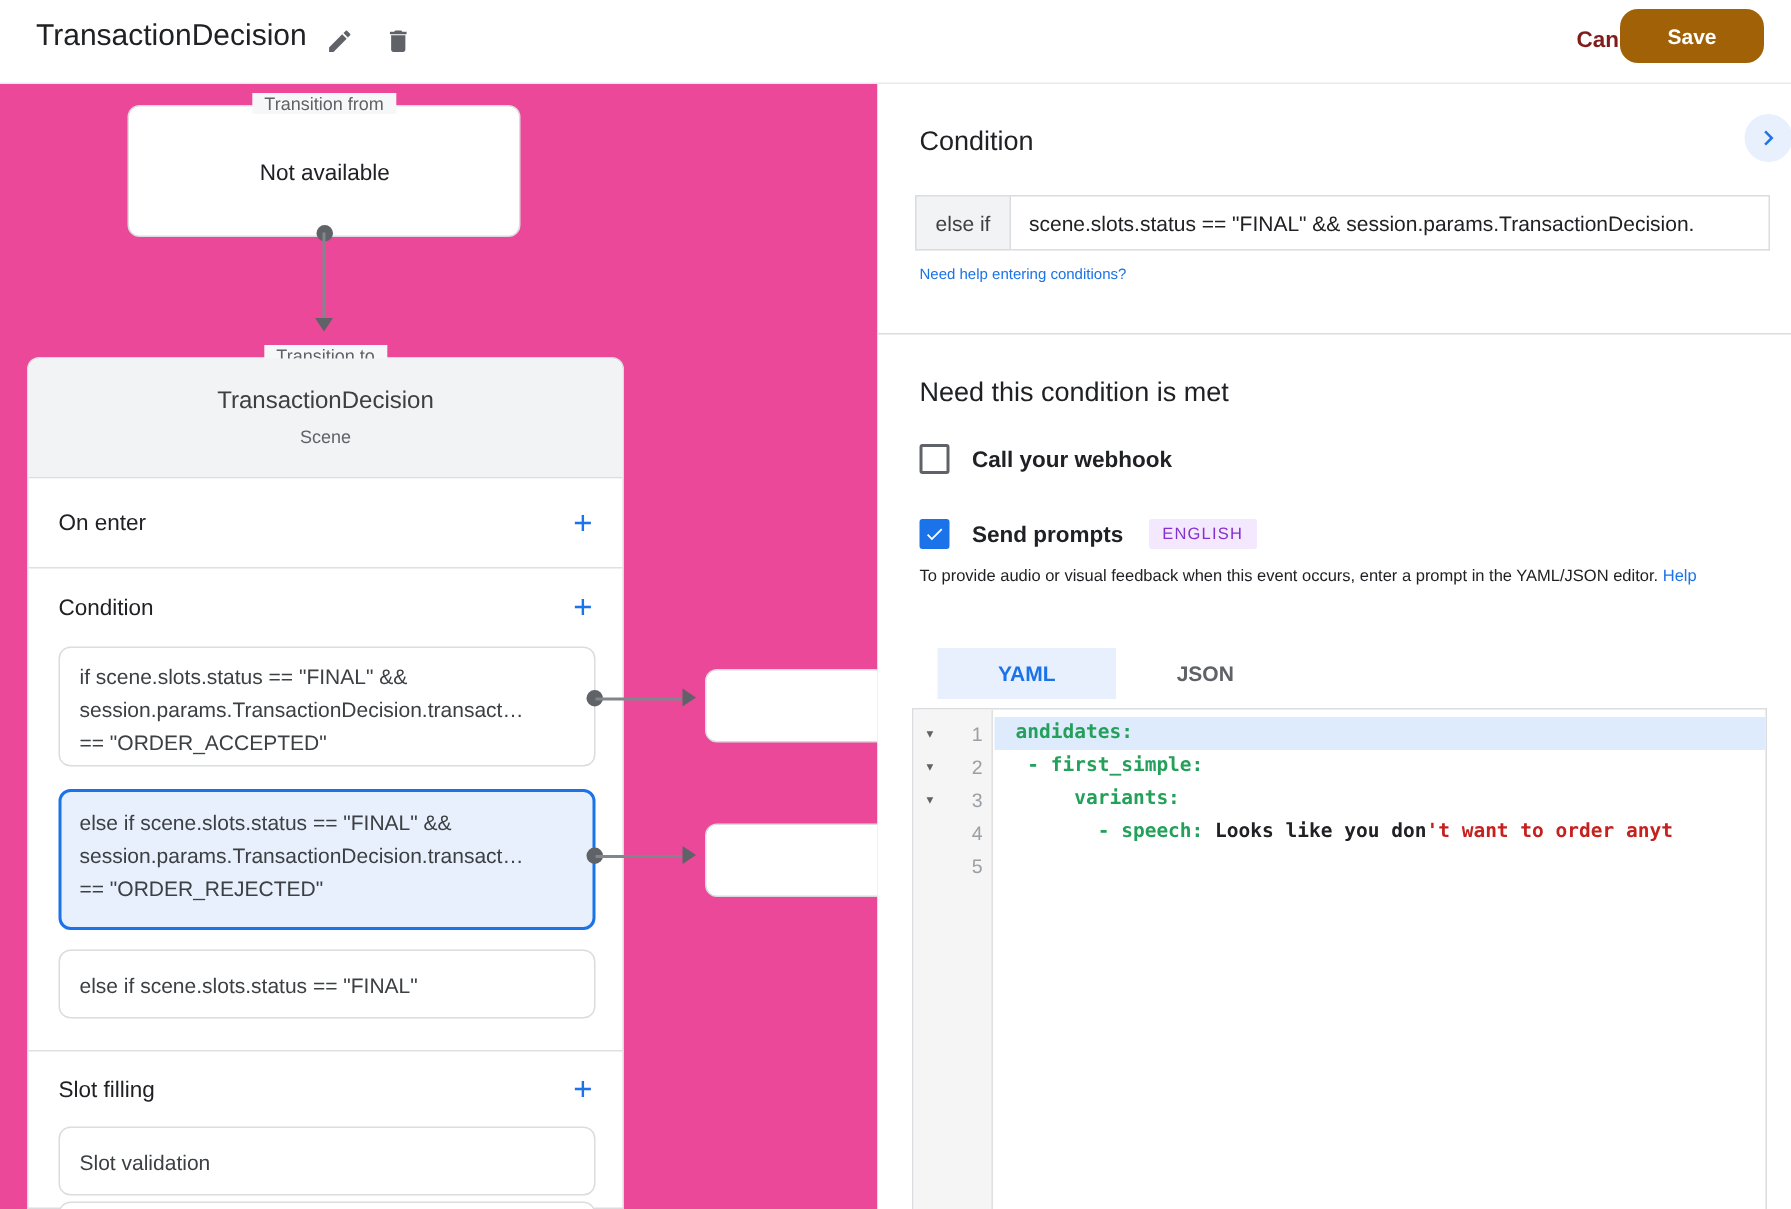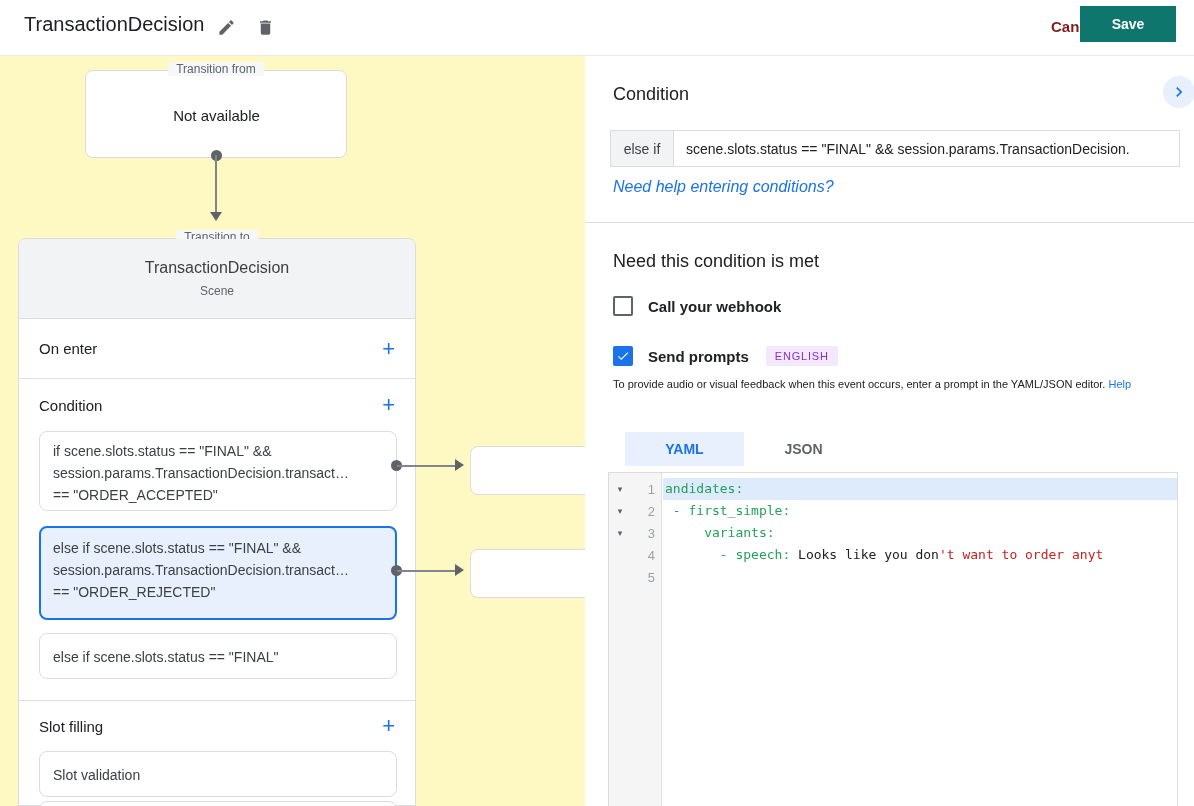--- a/index.html
+++ b/index.html
@@ -7,25 +7,25 @@
   body { font-family:"Liberation Sans", sans-serif; color:#202124; }
   .screen { position:relative; width:1194px; height:806px; overflow:hidden; background:#fff; }
   .abs { position:absolute; }
 
   
   .topbar { left:0; top:0; width:1194px; height:56px; background:#fff; border-bottom:1px solid #e8eaed; z-index:30; }
   .page-title { left:24px; top:13px; font-size:20px; color:#202124; }
   .icon-btn { width:26px; height:26px; display:flex; align-items:center; justify-content:center; cursor:pointer; }
   .icon-btn svg { fill:#5f6368; }
   .cancel-btn { left:1043px; top:14px; color:#7f1d1d; font-size:15px; font-weight:700; cursor:pointer; padding:4px 8px; }
-  .save-btn { left:1080px; top:6px; width:96px; height:36px; background:#0f766e; color:#fff; font-size:14px; font-weight:700;
-              border:none; border-radius:0; display:flex; align-items:center; justify-content:center; cursor:pointer; }
+  .save-btn { left:1080px; top:6px; width:96px; height:36px; background:#a16207; color:#fff; font-size:14px; font-weight:700;
+              border:none; border-radius:12px; display:flex; align-items:center; justify-content:center; cursor:pointer; }
 
   
-  .canvas { left:0; top:56px; width:585px; height:750px; background:#fef9c3; overflow:hidden;padding-left:44px; }
+  .canvas { left:0; top:56px; width:585px; height:750px; background:#ec4899; overflow:hidden;padding-left:44px; }
   .legend { position:absolute; top:-9px; left:50%; transform:translateX(-50%); font-size:12px; color:#5f6368;
             background:#f6f7f8; padding:0 8px; white-space:nowrap; }
   .tf-box { left:85px; top:14px; width:262px; height:88px; background:#fff; border:1px solid #dadce0; border-radius:8px; }
   .tf-value { position:absolute; left:1px; right:0; top:36px; text-align:center; font-size:15px; color:#202124; }
 
   .dot { width:11px; height:11px; border-radius:50%; background:#5f6368; }
   .vline { width:2px; background:#80868b; }
   .hline { height:2px; background:#80868b; }
   .arr-down { width:0; height:0; border-left:6px solid transparent; border-right:6px solid transparent; border-top:9px solid #5f6368; }
   .arr-right { width:0; height:0; border-top:6px solid transparent; border-bottom:6px solid transparent; border-left:9px solid #5f6368; }
@@ -48,21 +48,21 @@
   .panel { left:585px; top:56px; width:609px; height:750px; background:#fff; overflow:hidden; }
   .panel-h { font-size:18px; font-weight:400; color:#202124; }
   .chevron-btn { left:578px; top:20px; width:32px; height:32px; border-radius:50%; background:#e8f0fe;
                  display:flex; align-items:center; justify-content:center; cursor:pointer; }
   .cond-row { left:25px; top:74px; width:570px; height:37px; display:flex; }
   .cond-prefix { width:64px; background:#f1f3f4; border:1px solid #dadce0; display:flex; align-items:center; justify-content:center;
                  font-size:14px; color:#3c4043; }
   .cond-input { flex:1; border:1px solid #dadce0; border-left:none; background:#fff; display:flex; align-items:center;
                 padding:0 12px; font-size:14px; color:#202124; white-space:nowrap; overflow:hidden; }
   .link { color:#1a73e8; cursor:pointer; }
-  .help-link { left:28px; top:122px; font-size:16px;font-style:italic; }
+  .help-link { left:28px; top:122px; font-size:10px; }
   .panel-divider { left:0; top:166px; width:609px; border-bottom:1px solid #dadce0; }
 
   .chk-row { display:flex; align-items:center; }
   .chk { width:20px; height:20px; border:2px solid #5f6368; border-radius:2px; background:#fff; cursor:pointer; flex:none; }
   .chk.checked { border-color:#1a73e8; background:#1a73e8; display:flex; align-items:center; justify-content:center; }
   .chk-label { margin-left:15px; font-size:15px; font-weight:700; color:#202124; }
   .lang-badge { margin-left:17px; background:#f3e8fd; color:#8430ce; font-size:11px; font-weight:400; letter-spacing:.8px;
                 padding:4px 9px; border-radius:2px; }
   .panel-desc { left:28px; top:320px; width:556px; font-size:11px; line-height:17px; color:#202124; }
 
@@ -70,22 +70,22 @@
   .tab { width:119px; height:34px; display:flex; align-items:center; justify-content:center; font-size:14px; font-weight:700;
          color:#5f6368; cursor:pointer; }
   .tab.active { color:#1a73e8; background:#e8f0fe; }
 
   .editor { left:23px; top:416px; width:570px; height:334px; border:1px solid #dadce0; border-bottom:none; background:#fff; overflow:hidden; }
   .gutter-bg { position:absolute; left:0; top:0; width:53px; height:100%; background:#f5f5f5; border-right:1px solid #e0e0e0; }
   .code-rows { position:absolute; left:0; top:5px; width:100%; }
   .code-row { position:relative; height:22px; display:flex; align-items:center; }
   .fold { position:absolute; left:5px; width:12px; font-size:9px; color:#5f6368; text-align:center; cursor:pointer; }
   .lnum { position:absolute; left:0; width:46px; text-align:right; font-size:13px; color:#9aa0a6; }
-  .code-text { position:absolute; left:54px; right:0; height:22px; line-height:22px; padding-left:2px;
-               font-family:"DejaVu Sans Mono", monospace; font-size:13px; white-space:pre; overflow:hidden; }
+  .code-text { position:absolute; left:54px; right:0; height:22px; line-height:22px; padding-left:14px;
+               font-family:"DejaVu Sans Mono", monospace; font-size:13px; white-space:pre; overflow:hidden;font-weight:bold; }
   .code-row.hl .code-text { background:#ddebfd; }
   .tok-key { color:#23a05a; }
   .tok-plain { color:#202124; }
   .tok-str { color:#c5221f; }
 </style>
 </head>
 <body>
 
 <div class="screen">
 

